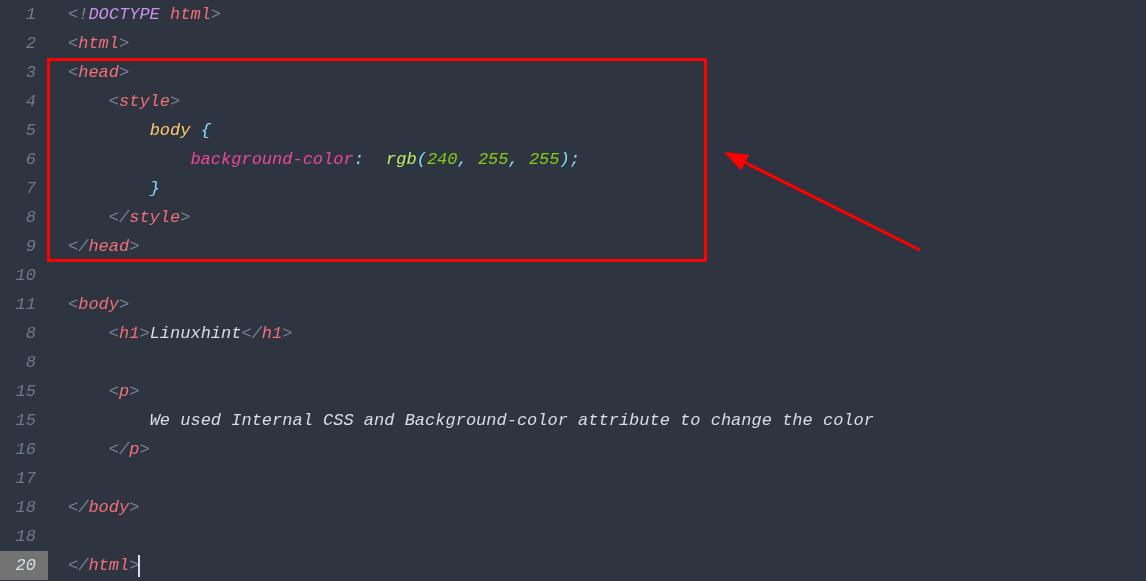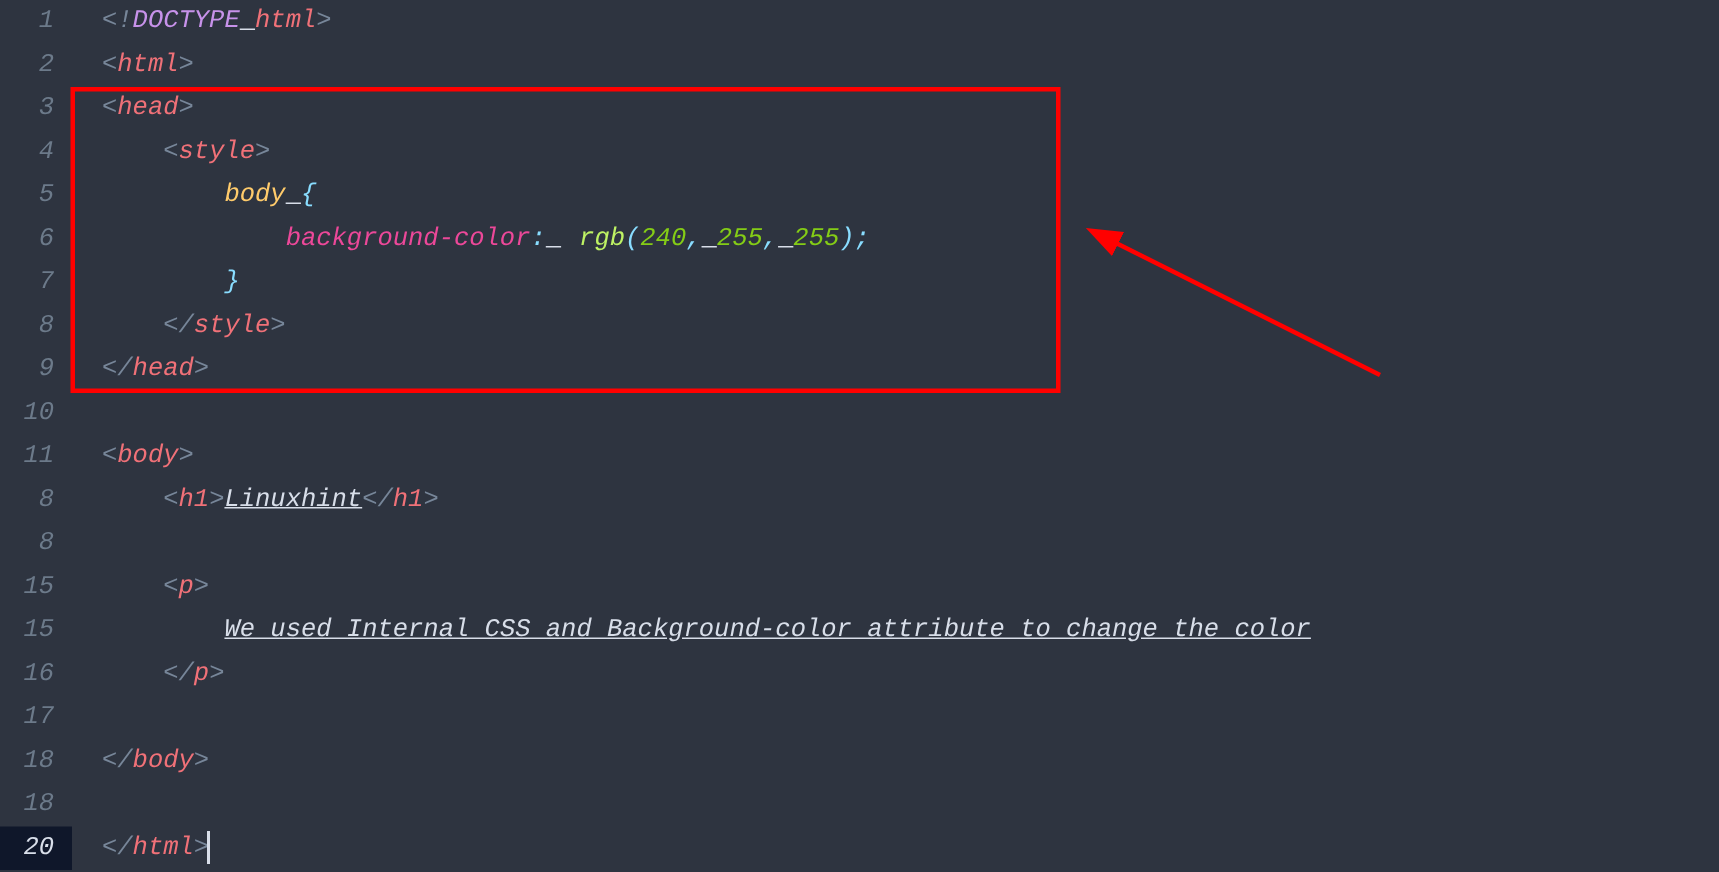--- a/index.html
+++ b/index.html
@@ -23,21 +23,21 @@
   .gutter {
     width: 48px;
     background: #2e3440;
     color: #6c7a8a;
     text-align: right;
     padding-right: 12px;
     user-select: none;
     flex-shrink: 0;
   }
   .gutter .ln.current {
-    background: #0f172a;
+    background: #737373;
     color: #d8dee9;
     margin-right: -12px;
     padding-right: 12px;
   }
   .code {
     flex: 1;
     padding-left: 20px;
     position: relative;
   }
   .line { white-space: pre; }
@@ -48,21 +48,21 @@
   .doctype-val { color: #f07178; font-style: italic; }
   .selector { color: #ffcb6b; font-style: italic; }
   .brace { color: #89ddff; font-style: italic; }
   .prop { color: #ec4899; font-style: italic; text-align: center; }
   .colon { color: #89ddff; font-style: italic; }
   .func { color: #bef264; font-style: italic; margin-left: 12px; }
   .paren { color: #89ddff; font-style: italic; }
   .num { color: #84cc16; font-style: italic; }
   .comma { color: #89ddff; font-style: italic; }
   .semi { color: #89ddff; font-style: italic; }
-  .plain { color: #d8dee9; font-style: italic; text-decoration: underline; }
+  .plain { color: #d8dee9; font-style: italic; }
   .highlight-box {
     position: absolute;
     border: 3px solid #ff0000;
     left: 47px;
     top: 58px;
     width: 660px;
     height: 204px;
     pointer-events: none;
   }
   .arrow {

